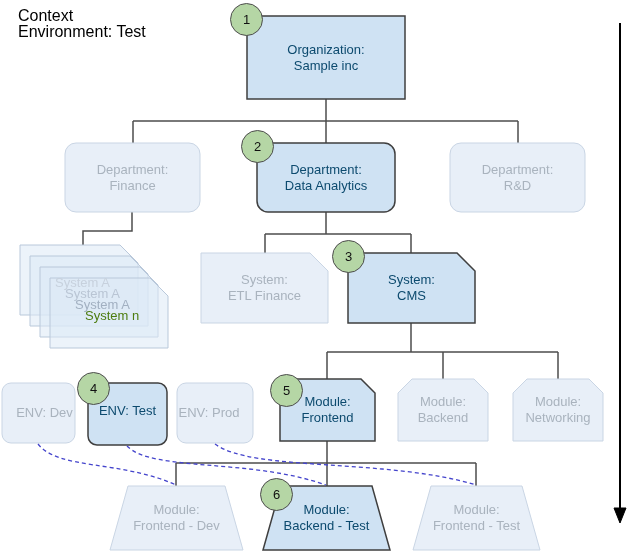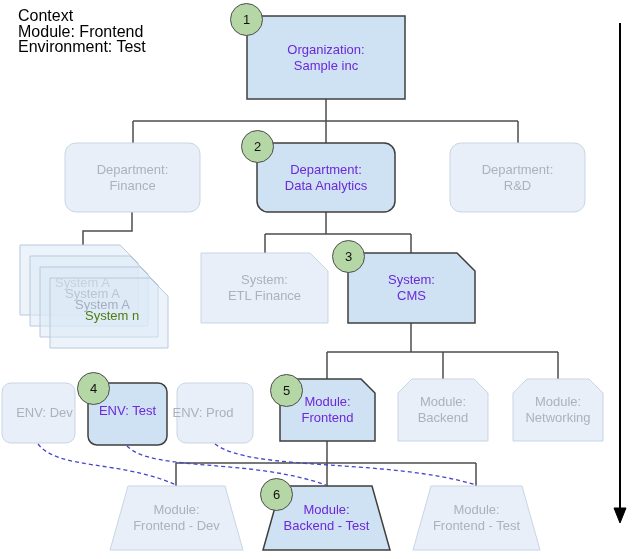--- a/index.html
+++ b/index.html
@@ -6,21 +6,21 @@
   #canvas{
     position:relative;width:641px;height:559px;background:#ffffff;
     font-family:"Liberation Sans",sans-serif;color:#111;overflow:hidden;
   }
   #diagram-svg{position:absolute;left:0;top:0;}
   .nodetext{
     position:absolute;display:flex;flex-direction:column;justify-content:center;
     align-items:center;text-align:center;font-size:13px;line-height:16px;
     pointer-events:none;
   }
-  .nodetext.active{color:#6d28d9;}
+  .nodetext.active{color:#0c4a6e;}
   .nodetext.faded{color:#a9b3be;}
   .badge{
     position:absolute;width:33px;height:33px;border-radius:50%;
     background:#b5d6a5;border:1.5px solid #4d4d4d;box-sizing:border-box;
     display:flex;align-items:center;justify-content:center;
     font-size:13px;color:#111;
   }
   .ctx{position:absolute;left:18px;top:8px;font-size:16px;line-height:15.5px;color:#000;}
   .stacklabel{position:absolute;font-size:13px;white-space:nowrap;}
   .sl0{color:#c7d1dd;}
@@ -78,21 +78,20 @@
     </g>
 
     <g>
       <line x1="620" y1="23" x2="620" y2="512" stroke="#000" stroke-width="2"></line>
       <path d="M614,508 L626,508 L620,523 Z" fill="#000" stroke="#000" stroke-width="1"></path>
     </g>
   </svg>
 
   <div class="ctx">
     <div>Context</div>
-    <div>Module: Frontend</div>
     <div>Environment: Test</div>
   </div>
 
   <div class="nodetext active" style="left:247px;top:16px;width:158px;height:83px;">
     <span>Organization:</span>
     <span>Sample inc</span>
   </div>
 
   <div class="nodetext faded" style="left:65px;top:143px;width:135px;height:69px;">
     <span>Department:</span>
@@ -120,21 +119,21 @@
     <span>System:</span>
     <span>CMS</span>
   </div>
 
   <div class="nodetext faded" style="left:2px;top:383px;width:73px;height:60px;margin-left:6px;">
     <span>ENV: Dev</span>
   </div>
   <div class="nodetext active" style="left:88px;top:383px;width:79px;height:56px;">
     <span>ENV: Test</span>
   </div>
-  <div class="nodetext faded" style="left:171px;top:383px;width:64px;height:60px;">
+  <div class="nodetext faded" style="left:177px;top:383px;width:64px;height:60px;">
     <span>ENV: Prod</span>
   </div>
 
   <div class="nodetext active" style="left:280px;top:379px;width:95px;height:62px;">
     <span>Module:</span>
     <span>Frontend</span>
   </div>
   <div class="nodetext faded" style="left:398px;top:379px;width:90px;height:62px;">
     <span>Module:</span>
     <span>Backend</span>

